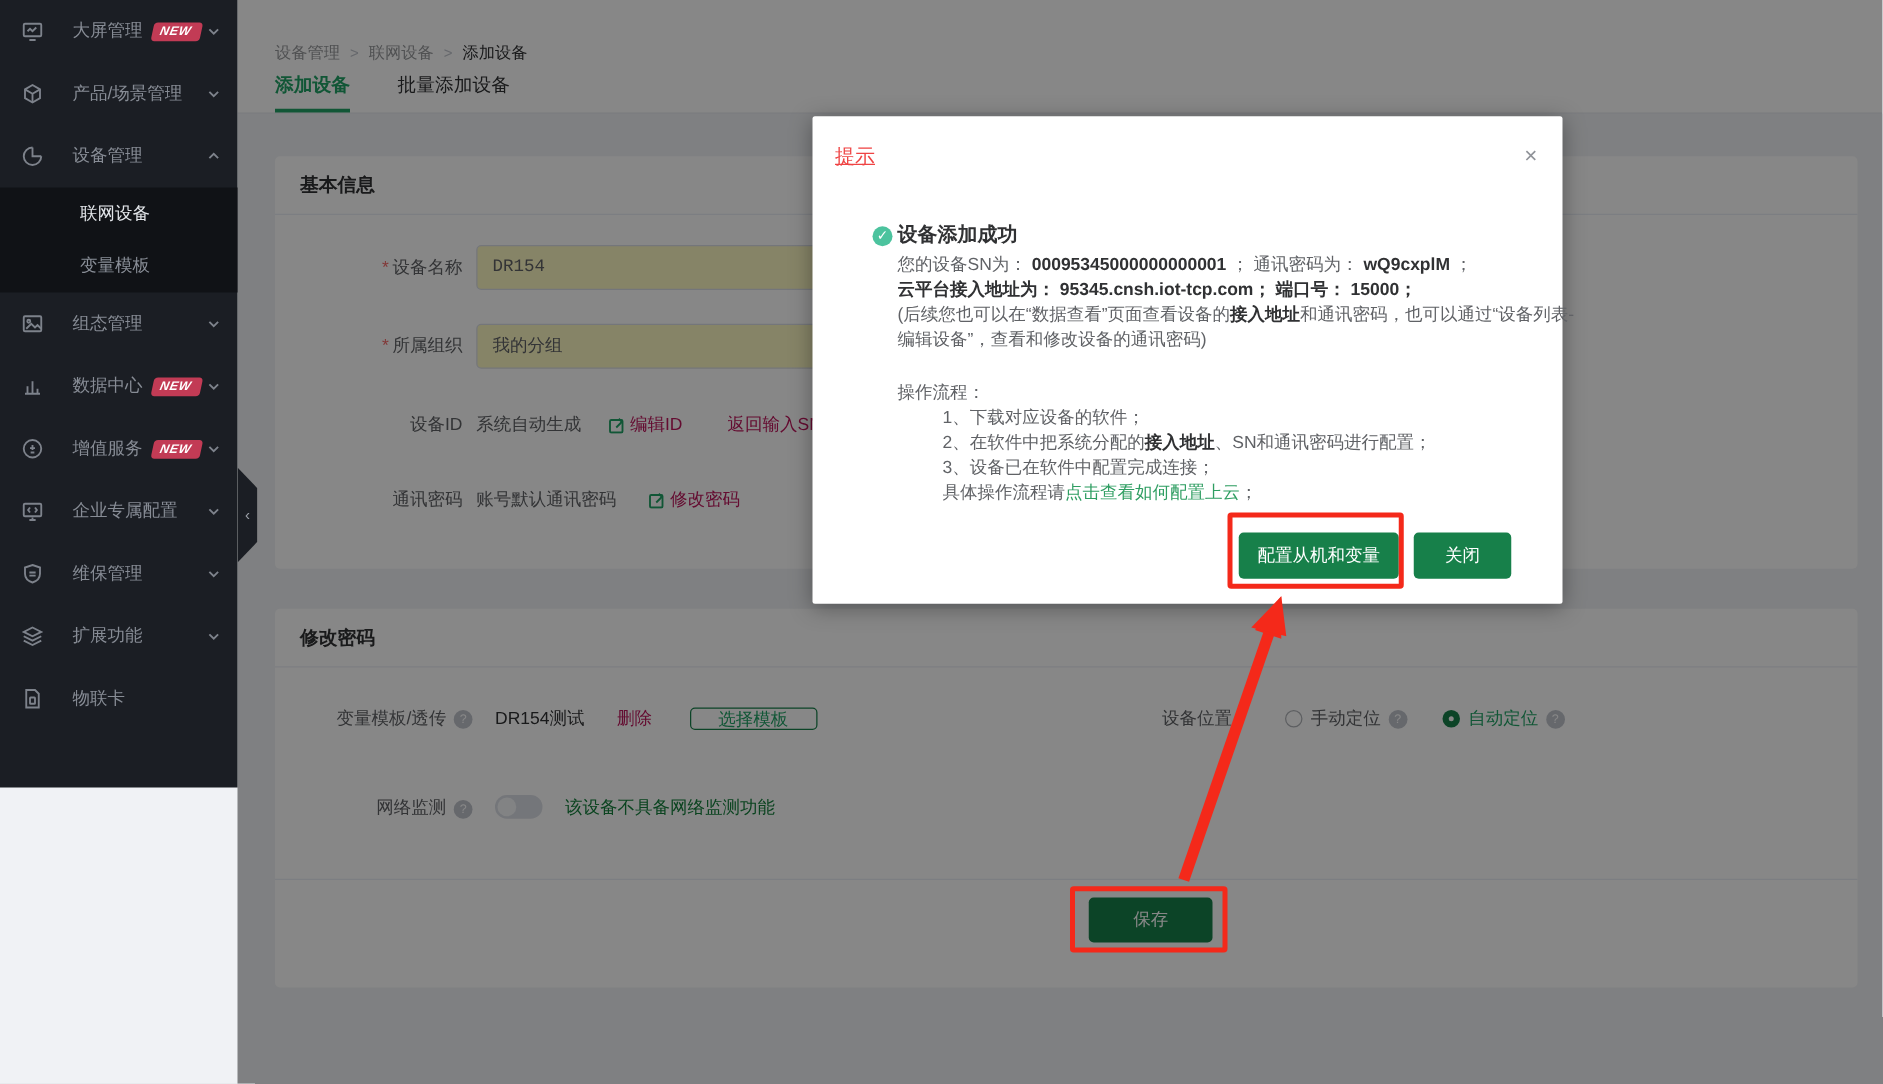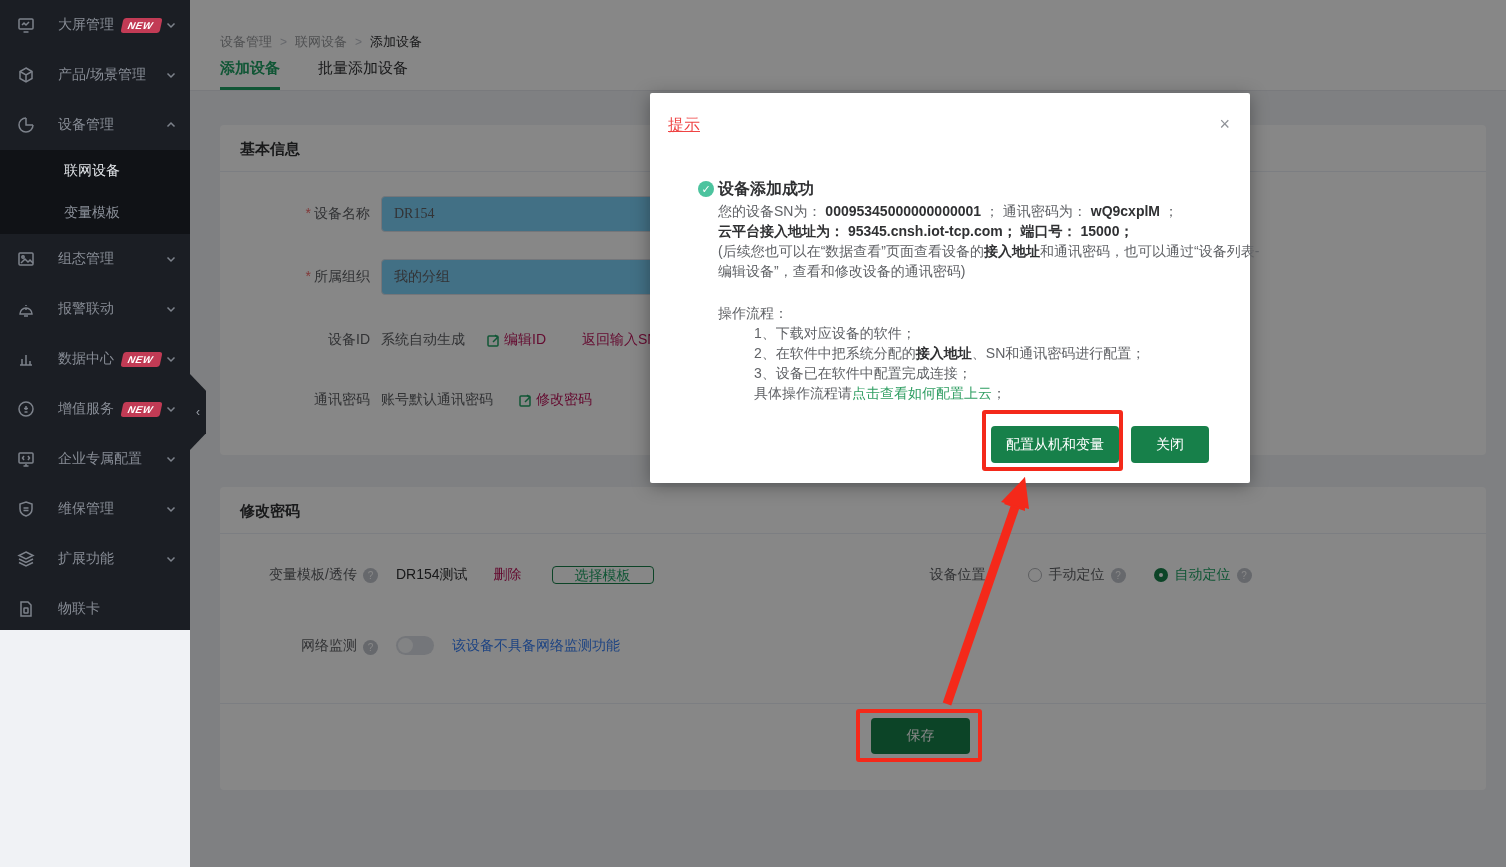--- a/index.html
+++ b/index.html
@@ -37,32 +37,32 @@
   .card { position:absolute; left:30px; width:1266px; background:#fff; border-radius:4px; }
   .card-hd { height:47px; line-height:47px; padding:0 20px; border-bottom:1px solid #ebeef5; font-size:15px; font-weight:bold; color:#303133; }
   .card1 { top:125px; height:330px; }
   .card2 { top:487px; height:303px; }
 
   .frow { position:absolute; left:0; right:0; height:36px; display:flex; align-items:center; }
   .flabel { width:150px; text-align:right; color:#606266; flex:0 0 150px; }
   .flabel .star { color:#f56c6c; margin-right:3px; }
   .fval { margin-left:11px; }
   .tinput { margin-left:11px; width:400px; height:36px; border:1px solid #dcdfe6; border-radius:4px; padding:0 12px;
-    font-size:14px; color:#606266; background:#7dd3fc; font-family:Liberation Serif, serif; }
+    font-size:14px; color:#606266; background:#fef9c3; font-family:Liberation Mono, monospace; }
   .glink { color:#be185d; cursor:pointer; display:inline-flex; align-items:center; gap:4px;justify-content:flex-end; }
   .help { width:15px; height:15px; border-radius:50%; background:#c0c4cc; color:#fff; font-size:10px; display:inline-flex;
     align-items:center; justify-content:center; margin-left:6px; flex:0 0 15px; }
   .btn-outline { height:18px; padding:0 22px; border:1px solid #17804a; color:#21a366; background:#fff; border-radius:4px;
     font-size:14px; cursor:pointer; font-family:inherit; }
   .toggle { width:38px; height:19px; border-radius:10px; background:#dcdfe6; position:relative; flex:0 0 38px; }
   .toggle .knob { position:absolute; left:2px; top:2px; width:15px; height:15px; border-radius:50%; background:#f5f7fa; }
   .radio { width:14px; height:14px; border-radius:50%; border:1px solid #b0b3b8; background:#fff; flex:0 0 14px; }
   .radio.on { border:none; background:#17804a; position:relative; }
   .radio.on:after { content:""; position:absolute; left:5px; top:5px; width:4px; height:4px; border-radius:50%; background:#fff; }
-  .muted { color:#3b82f6; }
+  .muted { color:#15803d; }
   .btn-green { background:#17804a; color:#fff; border:none; border-radius:4px; font-size:14px; cursor:pointer; font-family:inherit; }
   .save-btn { position:absolute; left:651px; top:231px; width:99px; height:36px; }
   .row-divider { position:absolute; left:0; right:0; top:216px; border-top:1px solid #ebeef5; }
 
   
   .dim { position:absolute; left:190px; top:0; right:0; bottom:0; background:rgba(0,0,0,0.47); z-index:40; }
 
   
   .modal { position:absolute; left:650px; top:93px; width:600px; height:390px; background:#fff; border-radius:2px;
     box-shadow:0 3px 18px rgba(0,0,0,.35); z-index:100; }
@@ -152,33 +152,20 @@
             <path d="M4 13l4-4 3 3 2-2 3 3"></path>
           </svg>
         </span>
       <span class="mi-label">组态管理</span>
       <span class="chev"><svg class="ic" width="10" height="10" viewBox="0 0 10 10">
             <path d="M1.5 3.5L5 7l3.5-3.5"></path>
           </svg></span>
     </div>
 
 
-    <div class="menu-item">
-      <span class="mi-icon">
-          <svg class="ic" width="18" height="18" viewBox="0 0 18 18">
-            <path d="M3 14a6 6 0 0 1 12 0z"></path>
-            <path d="M9 8v2M9 5v1"></path>
-            <path d="M7 16h4"></path>
-          </svg>
-        </span>
-      <span class="mi-label">报警联动</span>
-      <span class="chev"><svg class="ic" width="10" height="10" viewBox="0 0 10 10">
-            <path d="M1.5 3.5L5 7l3.5-3.5"></path>
-          </svg></span>
-    </div>
 
     <div class="menu-item">
       <span class="mi-icon">
           <svg class="ic" width="18" height="18" viewBox="0 0 18 18">
             <path d="M3 15h12"></path>
             <path d="M5 15V9M9 15V5M13 15v-4"></path>
           </svg>
         </span>
       <span class="mi-label">数据中心</span>
       <span class="badge-new">NEW</span>

